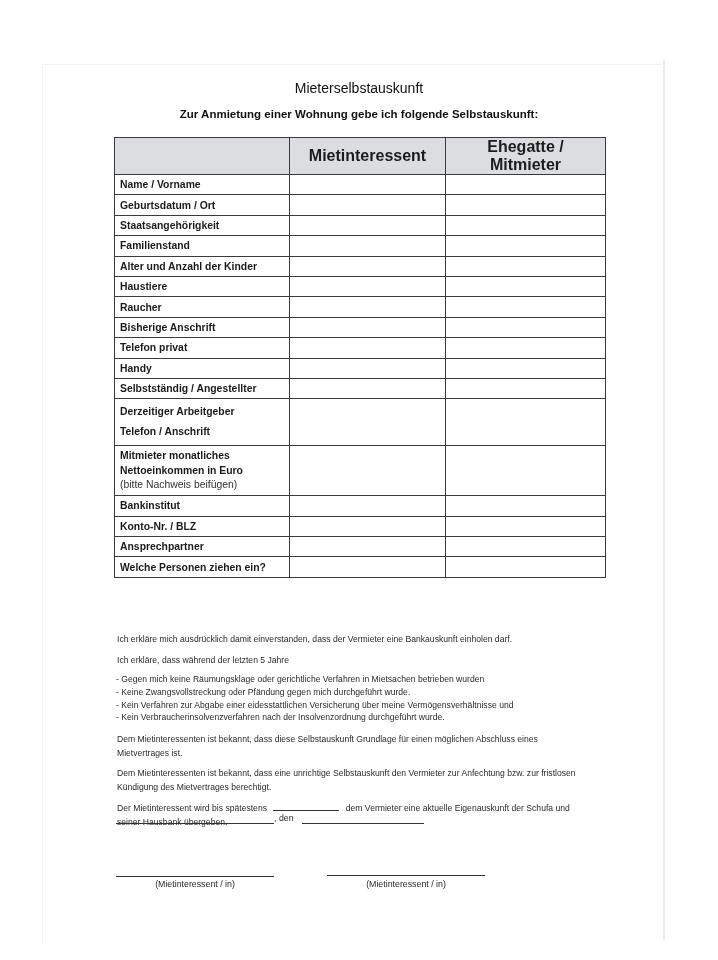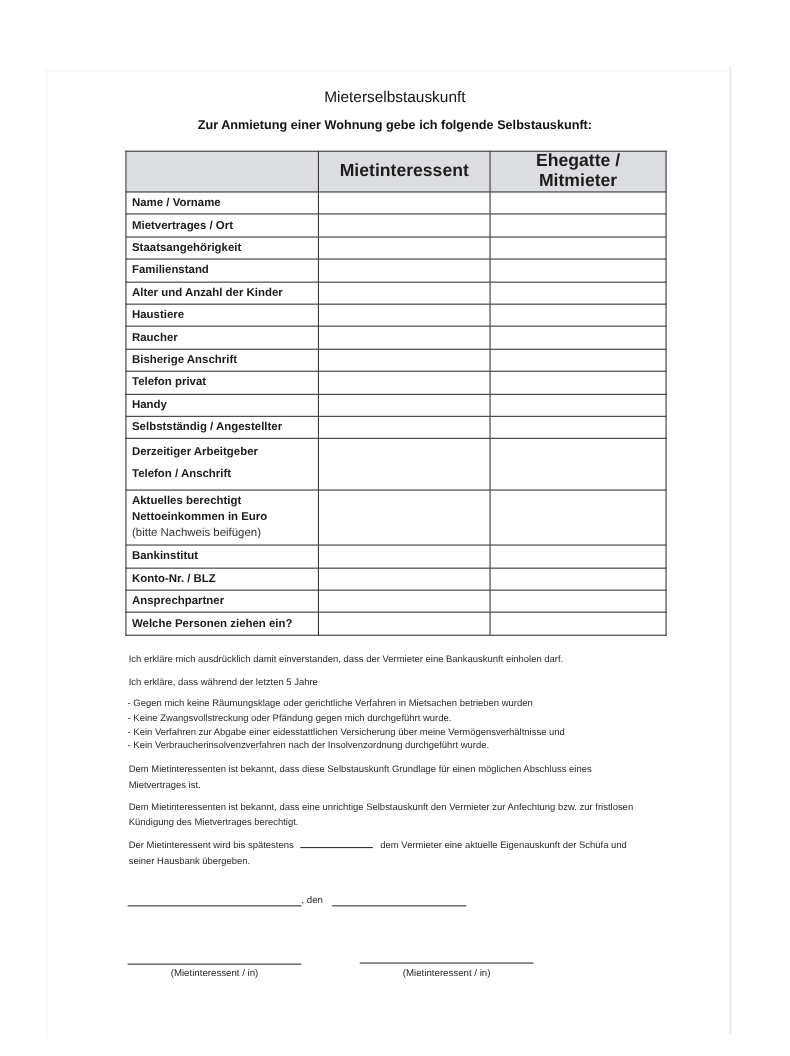--- a/index.html
+++ b/index.html
@@ -87,20 +87,21 @@
     table.form tbody tr.income td.label .line { display: block; line-height: 14.5px; }
     table.form tbody tr.income td.label .note { font-weight: normal; color: #333; }
 
     .para {
       position: absolute;
       left: 117px;
       width: 480px;
       font-size: 8.6px;
       color: #2a2a2a;
       line-height: 13.5px;
+      margin-top: 40px;
     }
     .bullets { list-style: none; margin: 0; padding: 0; }
     .bullets li { line-height: 12.8px; }
 
     .blank {
       display: inline-block;
       border-bottom: 1px solid #333;
       vertical-align: baseline;
       height: 9px;
     }
@@ -144,21 +145,21 @@
       <th>Ehegatte / Mitmieter</th>
     </tr>
   </thead>
   <tbody>
     <tr>
       <td class="label">Name / Vorname</td>
       <td></td>
       <td></td>
     </tr>
     <tr>
-      <td class="label">Mietvertrages / Ort</td>
+      <td class="label">Geburtsdatum / Ort</td>
       <td></td>
       <td></td>
     </tr>
     <tr>
       <td class="label">Staatsangehörigkeit</td>
       <td></td>
       <td></td>
     </tr>
     <tr>
       <td class="label">Familienstand</td>
@@ -203,21 +204,21 @@
     <tr class="tall">
       <td class="label">
         <span class="line">Derzeitiger Arbeitgeber</span>
         <span class="line">Telefon / Anschrift</span>
       </td>
       <td></td>
       <td></td>
     </tr>
     <tr class="income">
       <td class="label">
-        <span class="line">Aktuelles berechtigt</span>
+        <span class="line">Mitmieter monatliches</span>
         <span class="line">Nettoeinkommen in Euro</span>
         <span class="line note">(bitte Nachweis beifügen)</span>
       </td>
       <td></td>
       <td></td>
     </tr>
     <tr>
       <td class="label">Bankinstitut</td>
       <td></td>
       <td></td>

